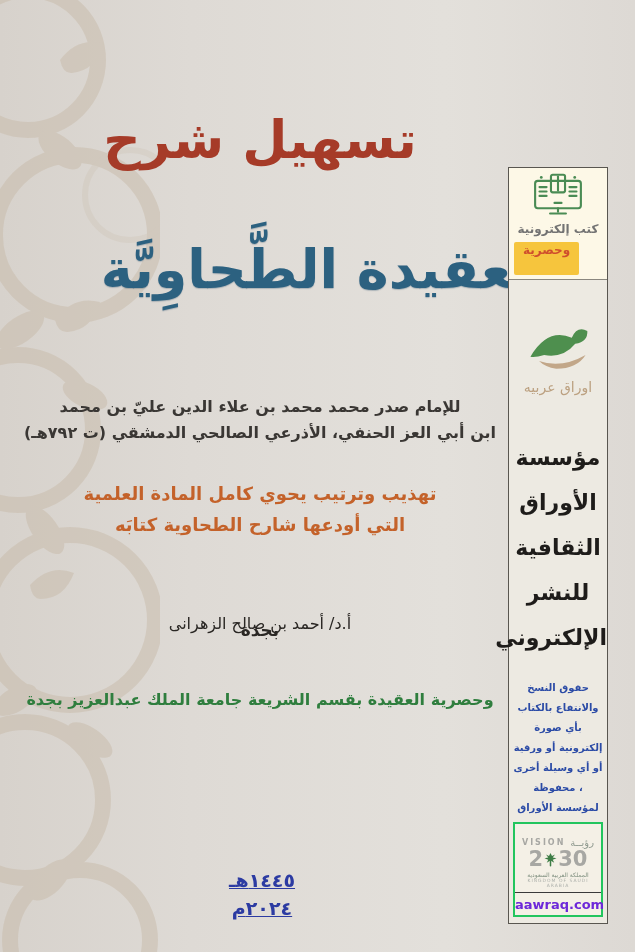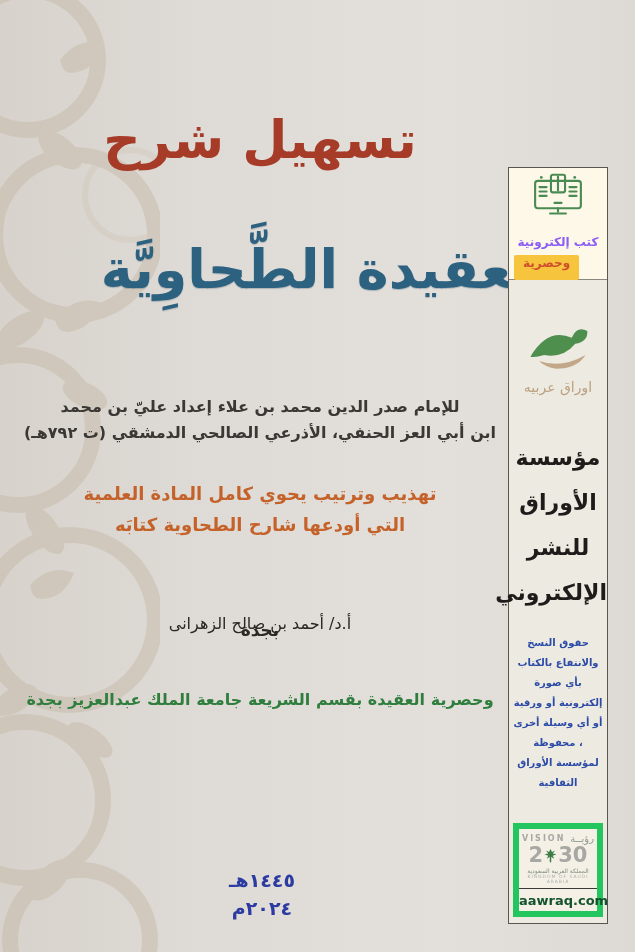--- a/index.html
+++ b/index.html
@@ -27,49 +27,49 @@
     font-size:16px;font-weight:bold;color:#3a3734;line-height:26px;}
   .subtitle-block{left:20px;top:478px;width:480px;text-align:center;
     font-size:18px;font-weight:bold;color:#c4622a;line-height:31px;}
   .prep-label{left:20px;top:620px;width:480px;text-align:center;
     font-size:17px;font-weight:bold;color:#2a2724;}
   .prep-name{left:20px;top:614px;width:480px;text-align:center;
     font-size:16px;font-weight:normal;color:#2a2724;}
   .prep-title{left:10px;top:690px;width:500px;text-align:center;
     font-size:16px;font-weight:bold;color:#2f7e3e;}
   .date-block{left:202px;top:866px;width:120px;text-align:center;
-    font-size:19px;font-weight:bold;color:#2c3ba2;line-height:28px;}
+    font-size:19px;font-weight:bold;color:#2c3ba2;line-height:28px;text-decoration:underline;}
   
   #sidebar{left:508px;top:167px;width:100px;height:757px;
     background:#edeae2;border:1px solid #595650;box-sizing:border-box;}
   .ebooks-card{width:100%;height:112px;background:#fdf8e7;
     border-bottom:1px solid #8a877f;box-sizing:border-box;
     padding-top:5px;text-align:center;}
-  .ebooks-line1{font-size:12px;font-weight:bold;color:#8b5cf6;margin-top:14px;}
+  .ebooks-line1{font-size:12px;font-weight:bold;color:#737373;margin-top:1px;}
   .ebooks-chip-row{text-align:left;margin-left:5px;margin-top:3px;}
   .ebooks-chip{display:inline-block;font-size:12px;font-weight:bold;
-    color:#cf4f2d;background:#f6c53d;padding:1px 9px 10px;border-radius:2px;}
+    color:#cf4f2d;background:#f6c53d;padding:1px 9px 18px;border-radius:2px;}
   .awraq-block{margin-top:44px;text-align:center;}
   .awraq-text{font-size:14px;color:#bca181;margin-top:1px;}
   .publisher-name{margin-top:40px;text-align:center;font-size:22px;
     font-weight:bold;color:#1e1c1a;line-height:45px;}
   .copyright{margin-top:18px;text-align:center;font-size:10px;
     font-weight:bold;color:#2b4ba6;line-height:20px;padding:0 3px;}
   .vision-box{position:absolute;left:4px;right:4px;bottom:6px;
-    border:6px solid #22c55e;background:#f4f0e6;text-align:center;
-    padding-top:4px;}
+    border:2px solid #22c55e;background:#f4f0e6;text-align:center;
+    padding-top:13px;}
   .vision-row1{display:flex;justify-content:center;align-items:center;gap:5px;}
   .vision-en{font-size:8px;letter-spacing:2px;color:#a7a7a3;font-weight:bold;}
   .vision-ar{font-size:10px;color:#8f9a8f;}
   .vision-year{display:flex;justify-content:center;align-items:center;
     font-size:21px;font-weight:bold;color:#a7a7a3;line-height:22px;}
   .kingdom-ar{font-size:6px;color:#7f8f7f;margin-top:1px;}
   .kingdom-en{font-size:4.5px;letter-spacing:1px;color:#adb0ab;}
   .website{border-top:1px solid #3a3a3a;margin-top:4px;padding:4px 0 3px;
-    font-size:13px;font-weight:bold;color:#14532d;}
+    font-size:13px;font-weight:bold;color:#6d28d9;}
 </style>
 </head>
 <body>
 
 <div id="page">
 
   <svg id="arabesque" class="abs" viewBox="0 0 160 952" xmlns="http://www.w3.org/2000/svg" aria-hidden="true">
     <g fill="none" stroke="#c8bbaa" stroke-width="16">
       <circle cx="28" cy="60" r="70"></circle>
       <circle cx="75" cy="235" r="80"></circle>
@@ -91,21 +91,21 @@
       <path d="M30 585 q20 -22 44 -12 q-10 26 -33 26 q-9 0 -11 -14z"></path>
       <path d="M60 60 q18 -24 44 -16 q-9 27 -32 29 q-9 1 -12 -13z"></path>
     </g>
   </svg>
 
   <div class="abs series-title" dir="rtl">تسهيل شرح</div>
 
   <div class="abs main-title" dir="rtl">العقيدة الطَّحاوِيَّة</div>
 
   <div class="abs author-block" dir="rtl">
-    <div>للإمام صدر الدين محمد بن علاء إعداد عليّ بن محمد</div>
+    <div>للإمام صدر محمد محمد بن علاء الدين عليّ بن محمد</div>
     <div>ابن أبي العز الحنفي، الأذرعي الصالحي الدمشقي (ت ٧٩٢هـ)</div>
   </div>
 
   <div class="abs subtitle-block" dir="rtl">
     <div>تهذيب وترتيب يحوي كامل المادة العلمية</div>
     <div>التي أودعها شارح الطحاوية كتابَه</div>
   </div>
 
   <div class="abs prep-label" dir="rtl">بجدة</div>
   <div class="abs prep-name" dir="rtl">أ.د/ أحمد بن صالح الزهرانى</div>
@@ -145,20 +145,21 @@
       <svg width="72" height="50" viewBox="0 0 80 58" aria-hidden="true">
         <path d="M8 38 Q28 4 56 16 Q62 2 74 8 Q75 20 60 23 Q46 40 24 36 Q14 39 8 38 Z" fill="#4e8f4e"></path>
         <path d="M18 43 Q44 52 72 36 Q62 52 38 52 Q25 50 18 43 Z" fill="#c2a789"></path>
       </svg>
       <div class="awraq-text" dir="rtl">اوراق عربيه</div>
     </div>
 
     <div class="publisher-name" dir="rtl">
       <div>مؤسسة</div>
       <div>الأوراق</div>
+      <div>الثقافية</div>
       <div>للنشر</div>
       <div>الإلكتروني</div>
     </div>
 
     <div class="copyright" dir="rtl">
       <div>حقوق النسخ والانتفاع بالكتاب</div>
       <div>بأي صورة إلكترونية أو ورقية</div>
       <div>أو أي وسيلة أخرى ، محفوظة</div>
       <div>لمؤسسة الأوراق الثقافية</div>
     </div>

